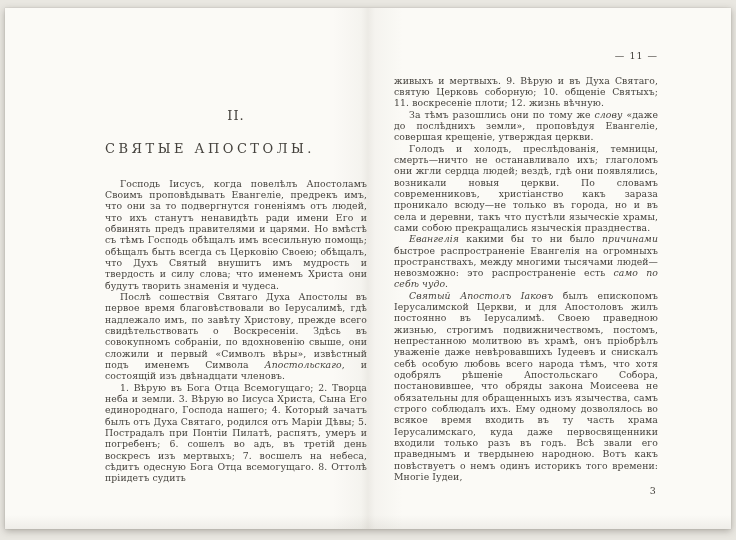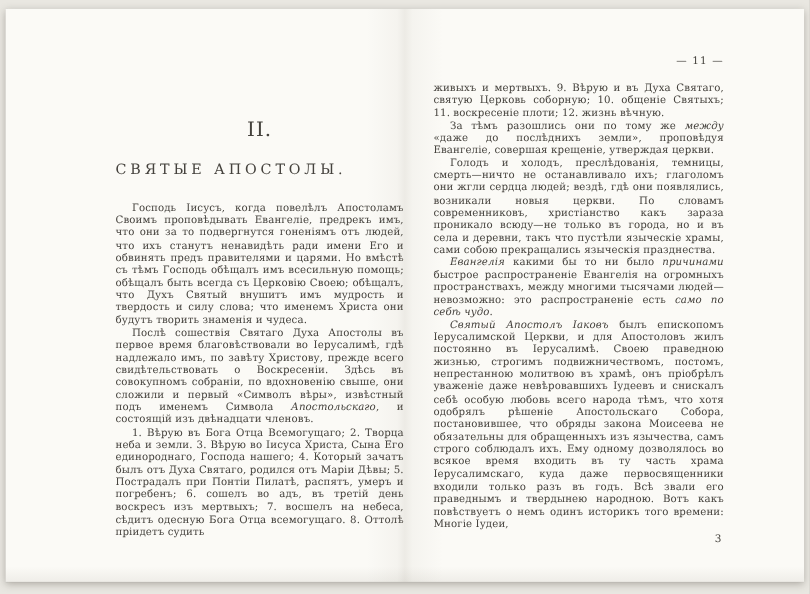--- a/index.html
+++ b/index.html
@@ -24,21 +24,21 @@
     position:absolute; left:0; right:0; bottom:0; height:14px;
     background:linear-gradient(180deg, rgba(0,0,0,0) 0%, rgba(80,70,55,0.07) 100%);
     pointer-events:none;
   }
   .col {
     position:absolute; text-align:justify;
     font-size:9.3px; line-height:1.22; letter-spacing:0.1px;
   }
   .left-col  { left:100px; top:100px; width:262px; }
   .right-col { left:389px; top:42px;  width:264px; }
-  .chapter-num   { text-align:center; font-size:18px;  font-weight:normal; margin:0 0 17px 0; letter-spacing:1px; }
+  .chapter-num   { text-align:center; font-size:13px;  font-weight:normal; margin:0 0 17px 0; letter-spacing:1px; }
   .chapter-title { font-size:13px; font-weight:normal; margin:14px 0 21px 0; letter-spacing:3.5px; }
   .page-header   { text-align:right; font-size:9.5px; margin:0 0 13px 0; letter-spacing:1px; }
   .para { margin:0; }
   .para.indent { text-indent:15px; }
   .it { font-style:italic; }
   .page-num { text-align:right; font-size:9.5px; margin-top:3px; padding-right:2px; }
 </style>
 </head>
 <body>
 
@@ -49,21 +49,21 @@
       <div class="chapter-num">II.</div>
       <div class="chapter-title">СВЯТЫЕ АПОСТОЛЫ.</div>
       <p class="para indent"><span>Господь Іисусъ, когда повелѣлъ Апостоламъ Своимъ проповѣдывать Евангеліе, предрекъ имъ, что они за то подвергнутся гоненіямъ отъ людей, что ихъ станутъ ненавидѣть ради имени Его и обвинять предъ правителями и царями. Но вмѣстѣ съ тѣмъ Господь обѣщалъ имъ всесильную помощь; обѣщалъ быть всегда съ Церковію Своею; обѣщалъ, что Духъ Святый внушитъ имъ мудрость и твердость и силу слова; что именемъ Христа они будутъ творить знаменія и чудеса.</span></p>
       <p class="para indent"><span>Послѣ сошествія Святаго Духа Апостолы въ первое время благовѣствовали во Іерусалимѣ, гдѣ надлежало имъ, по завѣту Христову, прежде всего свидѣтельствовать о Воскресеніи. Здѣсь въ совокупномъ собраніи, по вдохновенію свыше, они сложили и первый «Символъ вѣры», извѣстный подъ именемъ Символа </span><span class="it">Апостольскаго</span><span>, и состоящій изъ двѣнадцати членовъ.</span></p>
       <p class="para indent"><span>1. Вѣрую въ Бога Отца Всемогущаго; 2. Творца неба и земли. 3. Вѣрую во Іисуса Христа, Сына Его единороднаго, Господа нашего; 4. Который зачатъ былъ отъ Духа Святаго, родился отъ Маріи Дѣвы; 5. Пострадалъ при Понтіи Пилатѣ, распятъ, умеръ и погребенъ; 6. сошелъ во адъ, въ третій день воскресъ изъ мертвыхъ; 7. восшелъ на небеса, сѣдитъ одесную Бога Отца всемогущаго. 8. Оттолѣ пріидетъ судить</span></p>
     </div>
 
     <div class="col right-col">
       <div class="page-header">— 11 —</div>
       <p class="para"><span>живыхъ и мертвыхъ. 9. Вѣрую и въ Духа Святаго, святую Церковь соборную; 10. общеніе Святыхъ; 11. воскресеніе плоти; 12. жизнь вѣчную.</span></p>
-      <p class="para indent"><span>За тѣмъ разошлись они по тому же </span><span class="it">между</span><span> «даже до послѣднихъ земли», проповѣдуя Евангеліе, совершая крещеніе, утверждая церкви.</span></p>
+      <p class="para indent"><span>За тѣмъ разошлись они по тому же </span><span class="it">слову</span><span> «даже до послѣднихъ земли», проповѣдуя Евангеліе, совершая крещеніе, утверждая церкви.</span></p>
       <p class="para indent"><span>Голодъ и холодъ, преслѣдованія, темницы, смерть—ничто не останавливало ихъ; глаголомъ они жгли сердца людей; вездѣ, гдѣ они появлялись, возникали новыя церкви. По словамъ современниковъ, христіанство какъ зараза проникало всюду—не только въ города, но и въ села и деревни, такъ что пустѣли языческіе храмы, сами собою прекращались языческія празднества.</span></p>
       <p class="para indent"><span class="it">Евангелія</span><span> какими бы то ни было </span><span class="it">причинами</span><span> быстрое распространеніе Евангелія на огромныхъ пространствахъ, между многими тысячами людей—невозможно: это распространеніе есть </span><span class="it">само по себѣ чудо</span><span>.</span></p>
       <p class="para indent"><span class="it">Святый Апостолъ Іаковъ</span><span> былъ епископомъ Іерусалимской Церкви, и для Апостоловъ жилъ постоянно въ Іерусалимѣ. Своею праведною жизнью, строгимъ подвижничествомъ, постомъ, непрестанною молитвою въ храмѣ, онъ пріобрѣлъ уваженіе даже невѣровавшихъ Іудеевъ и снискалъ себѣ особую любовь всего народа тѣмъ, что хотя одобрялъ рѣшеніе Апостольскаго Собора, постановившее, что обряды закона Моисеева не обязательны для обращенныхъ изъ язычества, самъ строго соблюдалъ ихъ. Ему одному дозволялось во всякое время входить въ ту часть храма Іерусалимскаго, куда даже первосвященники входили только разъ въ годъ. Всѣ звали его праведнымъ и твердынею народною. Вотъ какъ повѣствуетъ о немъ одинъ историкъ того времени: Многіе Іудеи,</span></p>
       <div class="page-num">3</div>
     </div>
 
     <div class="gutter"></div>
     <div class="edge-bottom"></div>
   </div>
 </div>

